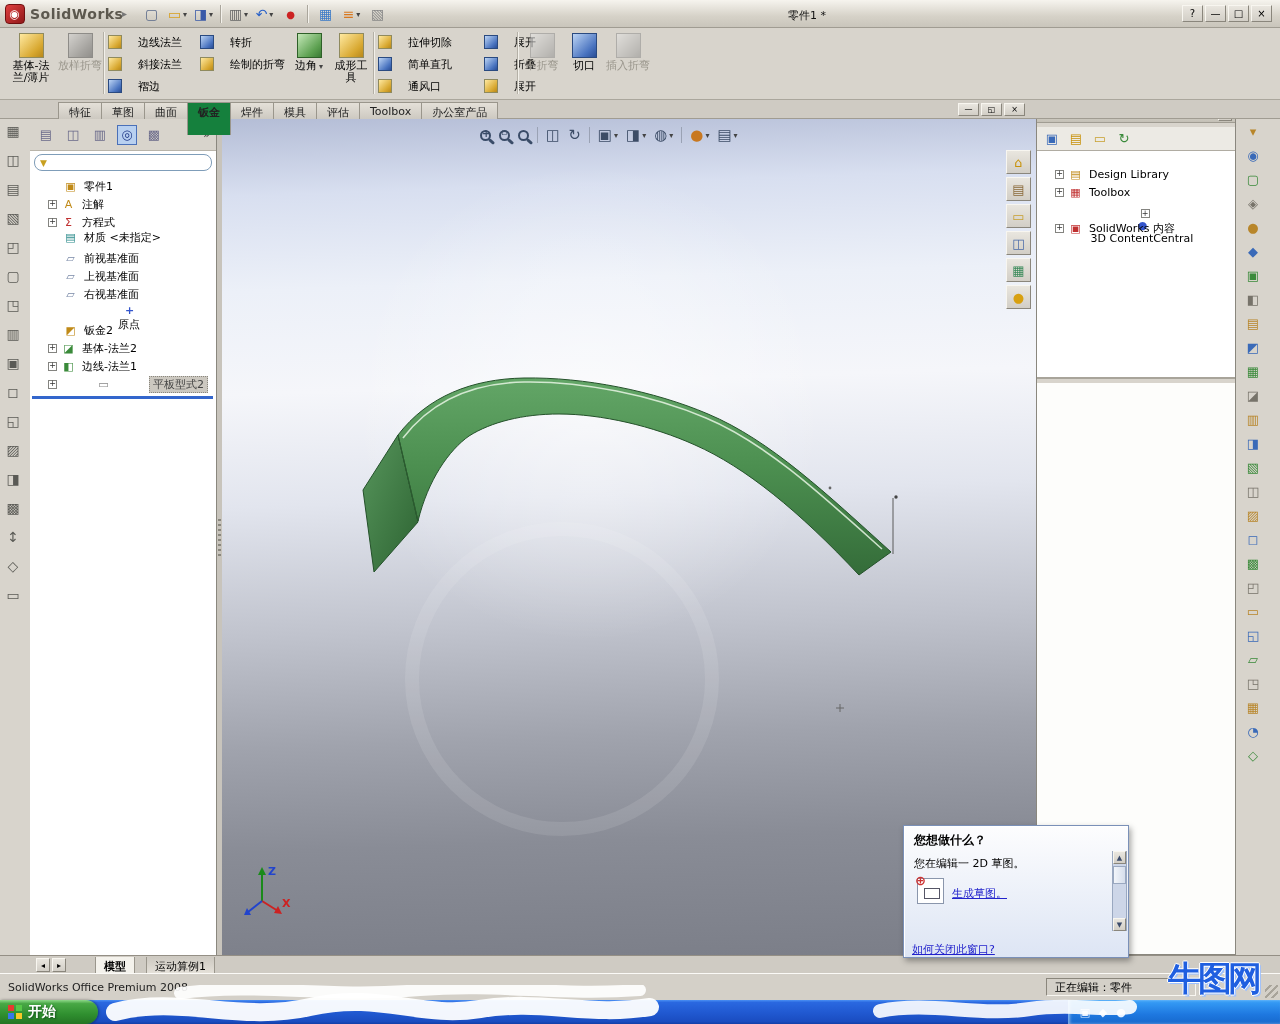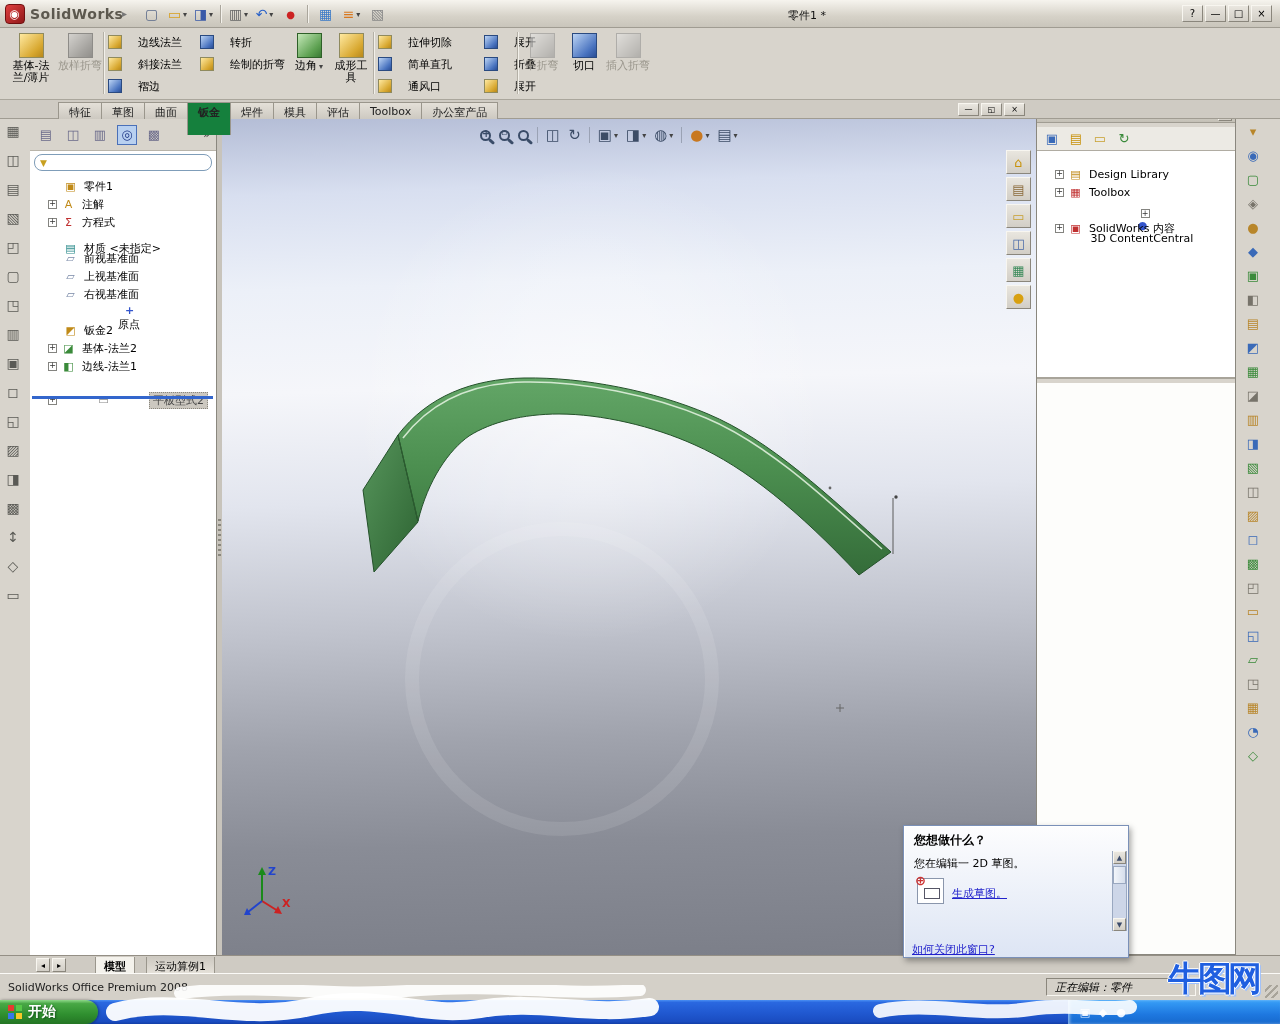--- a/index.html
+++ b/index.html
@@ -125,21 +125,21 @@
   
   #doctabs{left:0;top:955px;width:1280px;height:18px;background:#cfcbc3;border-top:1px solid #948f85;z-index:4;}
   #doctabs .nav{position:absolute;top:2px;width:14px;height:14px;font-size:8px;}
   .dtab{position:absolute;top:1px;height:17px;padding:2px 8px 0;border:1px solid #9a968c;border-top:none;
     background:linear-gradient(#cdc9c1,#e4e0d8);font-size:11px;white-space:nowrap;}
   .dtab.active{background:#f4f2ec;font-weight:bold;}
   
   #statusbar{left:0;top:973px;width:1280px;height:27px;background:#d4d0c8;border-top:1px solid #fbfaf7;z-index:4;}
   #status-left{position:absolute;left:8px;top:7px;color:#222;}
   #status-cell{position:absolute;left:1046px;top:4px;width:150px;height:18px;
-    border:1px solid;border-color:#8a867c #f8f6f0 #f8f6f0 #8a867c;display:flex;align-items:center;padding-left:8px;font-style:italic;}
+    border:1px solid;border-color:#8a867c #f8f6f0 #f8f6f0 #8a867c;display:flex;align-items:center;padding-left:8px;}
   #status-grip{position:absolute;right:2px;bottom:2px;width:13px;height:13px;
     background:repeating-linear-gradient(135deg,transparent 0 3px,#a8a49a 3px 5px);}
   
   #taskbar{left:0;top:1000px;width:1280px;height:24px;z-index:30;
     background:linear-gradient(#4a90f4 0%,#2a68e0 10%,#2058d0 55%,#1a4cc0 90%,#123ea6 100%);}
   #start-btn{position:absolute;left:0;top:0;width:98px;height:24px;border-radius:0 14px 14px 0;
     background:linear-gradient(#8fd88a 0%,#48a845 15%,#2f8f2f 60%,#247524 100%);
     display:flex;align-items:center;gap:6px;padding-left:8px;box-shadow:1px 0 3px rgba(0,0,0,.4);}
   #start-btn .label{color:#fff;font-weight:bold;font-size:14px;text-shadow:1px 1px 2px #14501a;}
   .flag{position:relative;width:14px;height:14px;}
@@ -353,21 +353,21 @@
     <div class="trow" style="top:76px;">
       <span class="pbox"></span>
         <span class="tico ig-gold" data-glyph="A"></span>
       <span class="tlabel">注解</span>
       </div>
     <div class="trow" style="top:94px;">
       <span class="pbox"></span>
         <span class="tico ig-red" data-glyph="Σ"></span>
       <span class="tlabel">方程式</span>
       </div>
-    <div class="trow" style="top:120px;">
+    <div class="trow" style="top:109px;">
       <span class="nopbox"></span>
         <span class="tico ig-teal" data-glyph="▤"></span>
       <span class="tlabel">材质 &lt;未指定&gt;</span>
       </div>
     <div class="trow" style="top:130px;">
       <span class="nopbox"></span>
         <span class="tico ig-plane" data-glyph="▱"></span>
       <span class="tlabel">前视基准面</span>
       </div>
     <div class="trow" style="top:148px;">
@@ -393,21 +393,21 @@
     <div class="trow" style="top:220px;">
       <span class="pbox"></span>
         <span class="tico ig-green" data-glyph="◪"></span>
       <span class="tlabel">基体-法兰2</span>
       </div>
     <div class="trow" style="top:238px;">
       <span class="pbox"></span>
         <span class="tico ig-green" data-glyph="◧"></span>
       <span class="tlabel">边线-法兰1</span>
       </div>
-    <div class="trow sel" style="top:272px;gap:35px;">
+    <div class="trow sel" style="top:256px;gap:35px;">
       <span class="pbox"></span>
         <span class="tico ig-gray" data-glyph="▭"></span>
       <span class="tlabel">平板型式2</span>
       </div>
     <div id="rollback" style="top:277px;"></div>
   </div>
 
   <div class="abs" id="splitter">
     <div class="grip"></div>
   </div>

